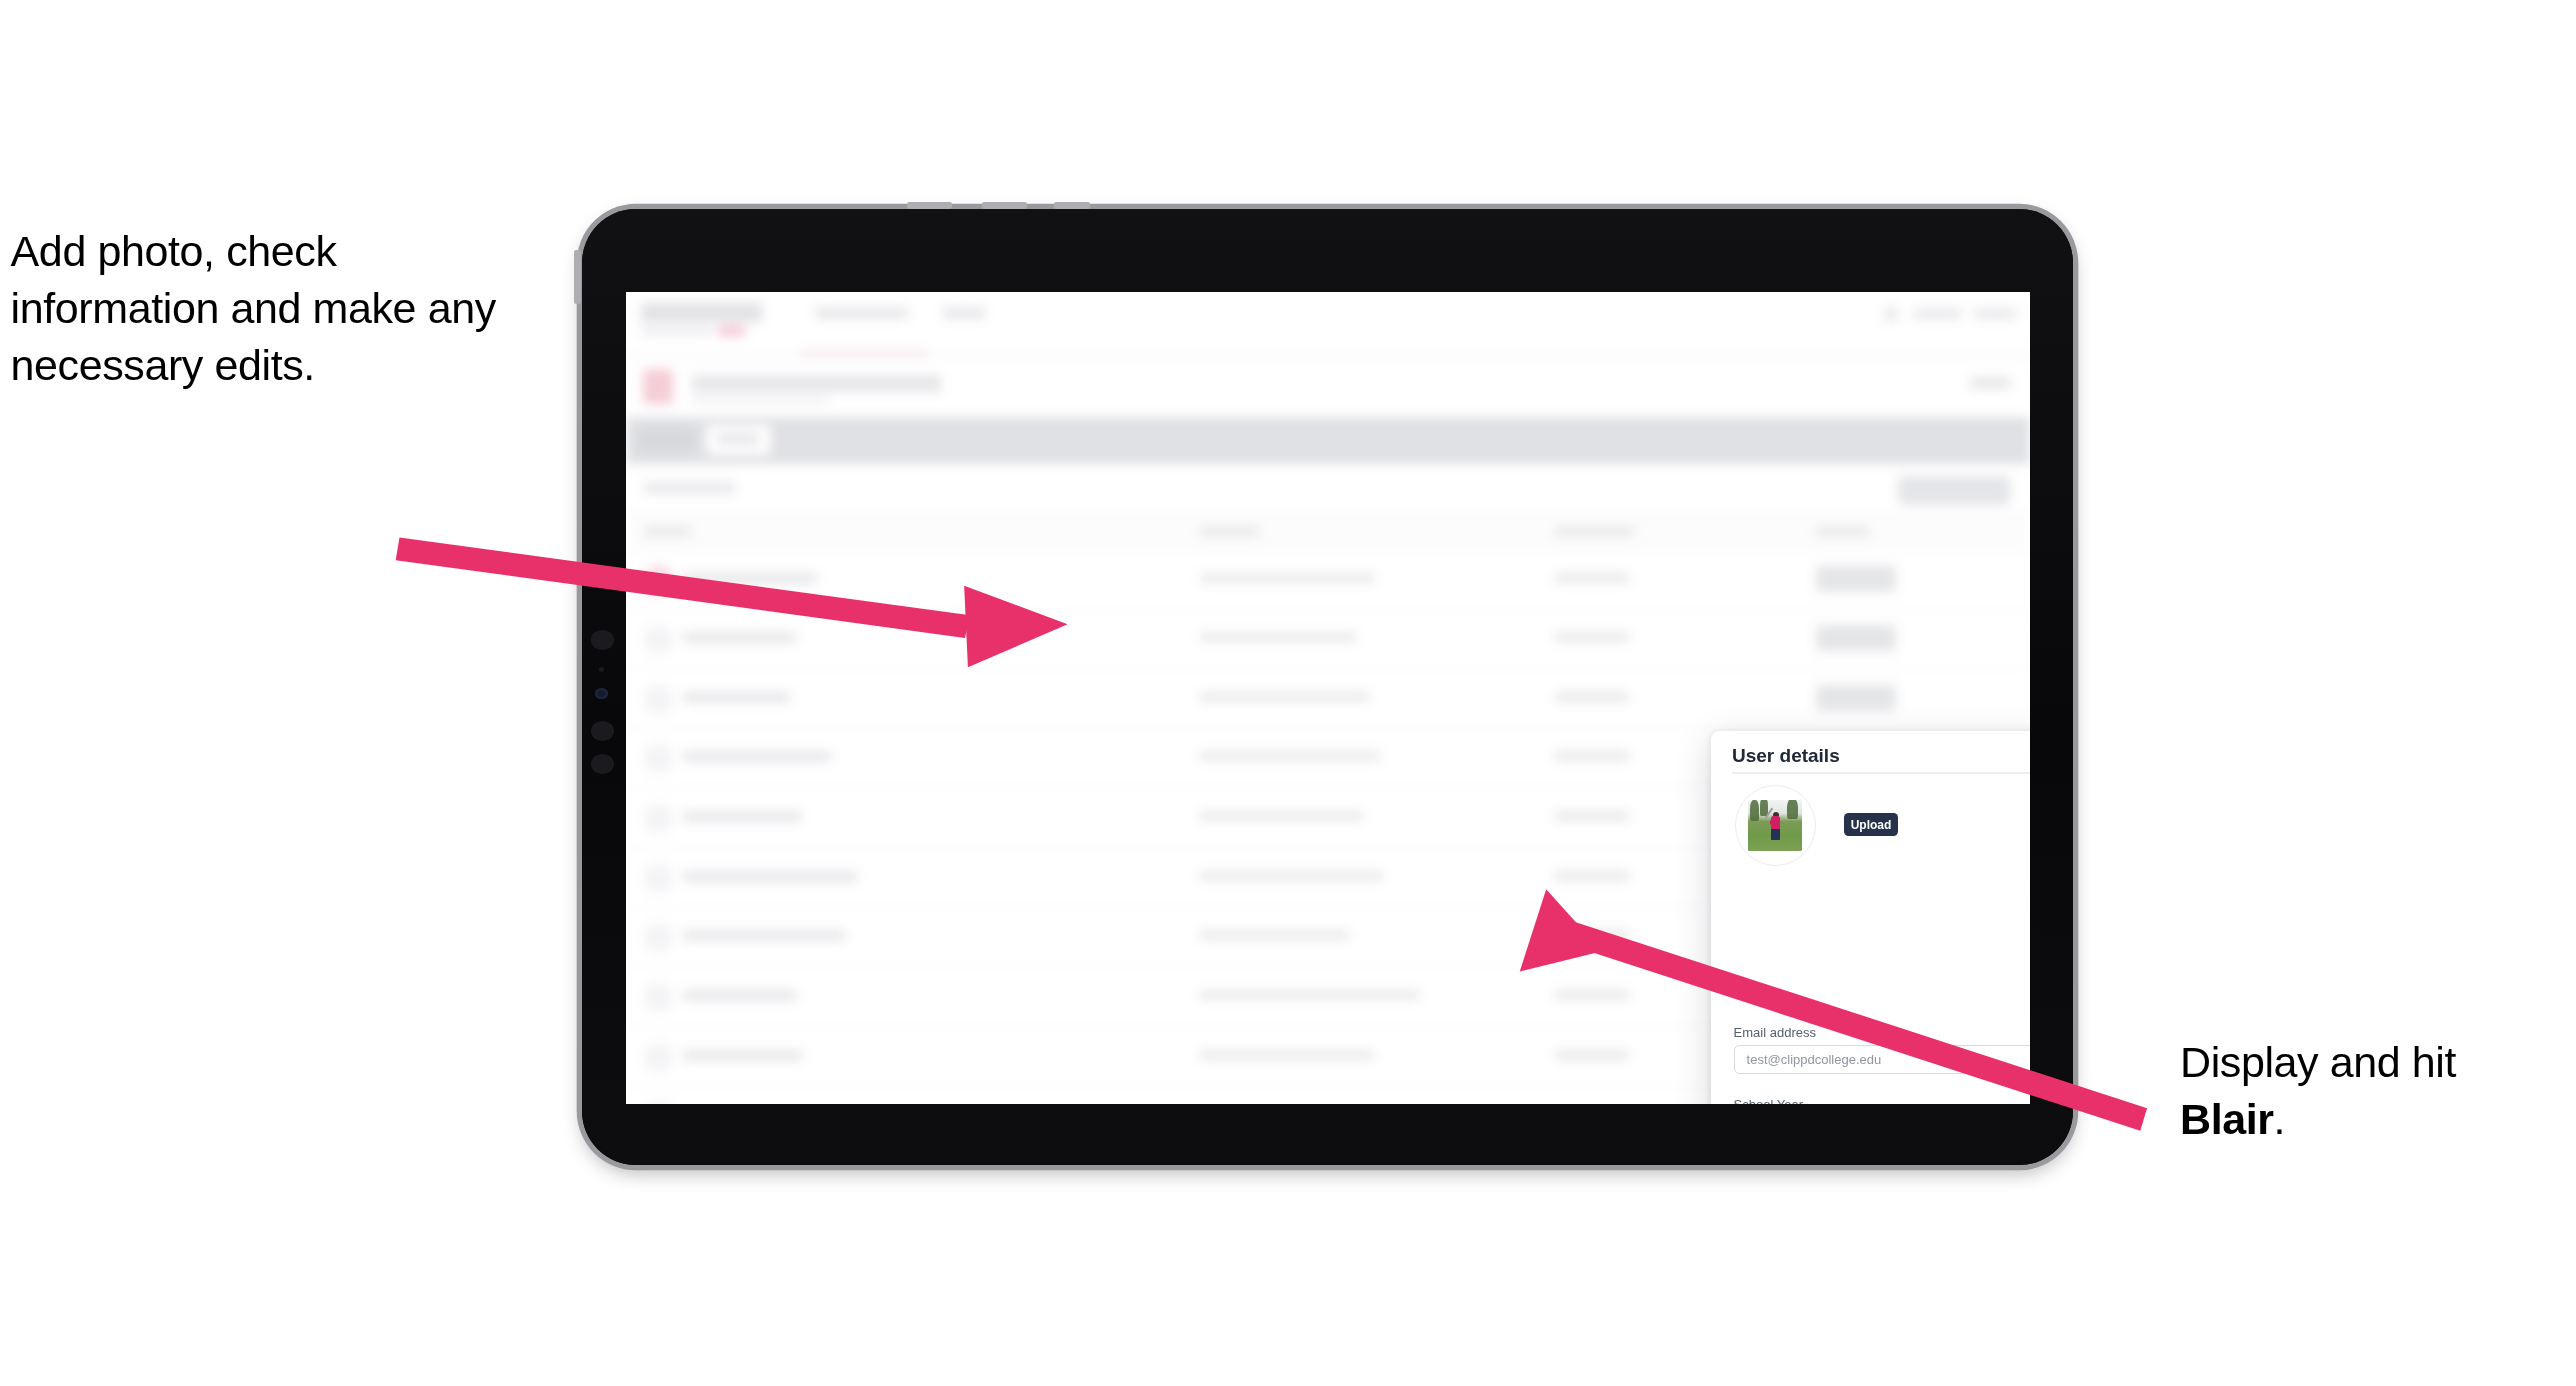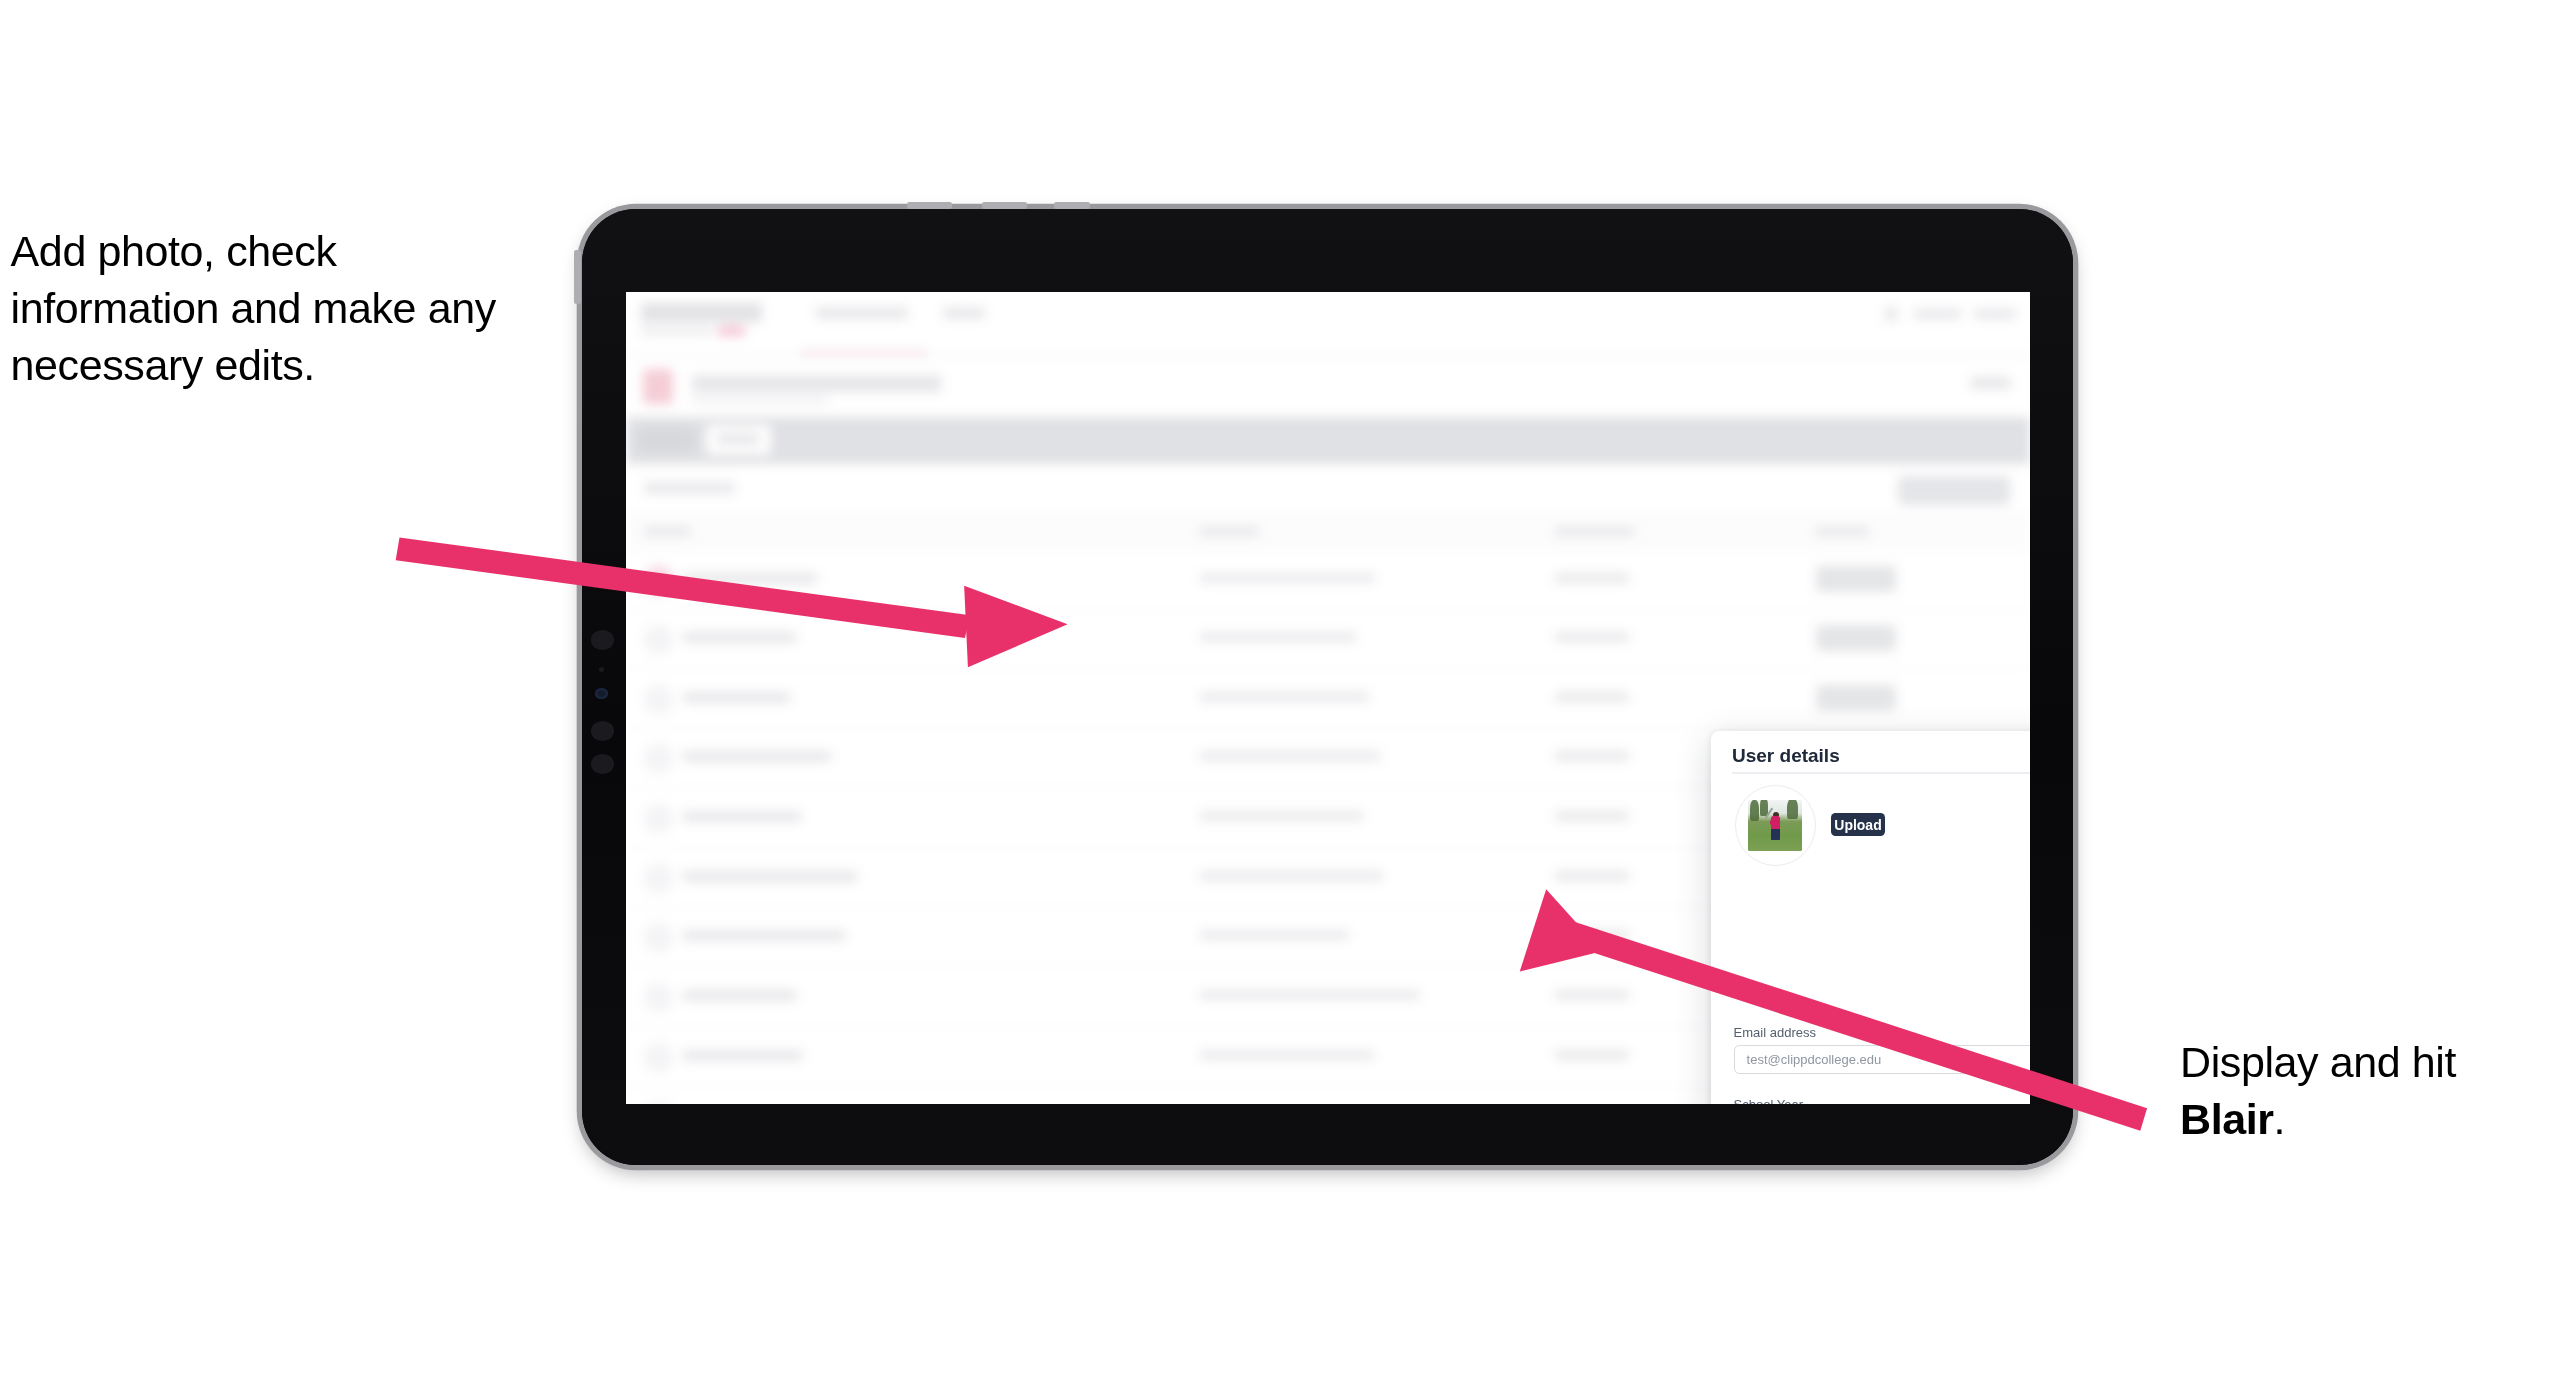--- a/index.html
+++ b/index.html
@@ -91,22 +91,22 @@
   #avatar-photo{position:absolute;left:12px;top:13.6px;width:54px;height:51px;border-radius:1.5px;overflow:hidden;
       background:
         radial-gradient(circle at 50% 44%, #c8175a 0 4.5px, rgba(0,0,0,0) 5.3px),
         linear-gradient(180deg,#f2f4f3 0%,#dfe7e0 26%,#7c9b57 42%,#6f9a49 70%,#7da054 100%);}
   .tree{position:absolute;background:#4e6b3a;border-radius:40% 40% 18% 18%;opacity:.85;}
   #golfer-body{position:absolute;left:23.4px;top:16.6px;width:8.3px;height:13.6px;background:#d21f63;border-radius:2.3px 2.3px 0.8px 0.8px;}
   #golfer-legs{position:absolute;left:23.4px;top:29.4px;width:8.3px;height:11.3px;background:#243258;border-radius:0.8px;}
   #golfer-head{position:absolute;left:25px;top:12px;width:6px;height:6px;background:#3f3128;border-radius:50%;}
   #golfer-club{position:absolute;left:20.4px;top:7.5px;width:1.5px;height:12px;background:#9aa39c;transform:rotate(34deg);}
 
-  #upload-btn{position:absolute;left:120px;top:82px;width:54px;height:23.4px;background:#25324a;
-              border-radius:4.5px;color:#fff;font-size:14px;font-weight:700;
+  #upload-btn{position:absolute;left:133px;top:82px;width:54px;height:23.4px;background:#25324a;
+              border-radius:4.5px;color:#fff;font-size:12px;font-weight:700;
               display:flex;align-items:center;justify-content:center;cursor:pointer;
               font-family:"Liberation Sans",sans-serif;}
 
   .fld{position:absolute;left:22.6px;width:382px;}
   .fld-label{font-size:13px;color:#55606f;margin-bottom:4.5px;font-family:"Liberation Sans",sans-serif;}
   .fld-input{height:29px;border:1.5px solid #d7dade;border-radius:5.3px;background:#fff;
              display:flex;align-items:center;padding:0 12px;box-sizing:border-box;
              font-size:13px;color:#9097a1;font-family:"Liberation Sans",sans-serif;}
 
   #f-name{top:153px;}

